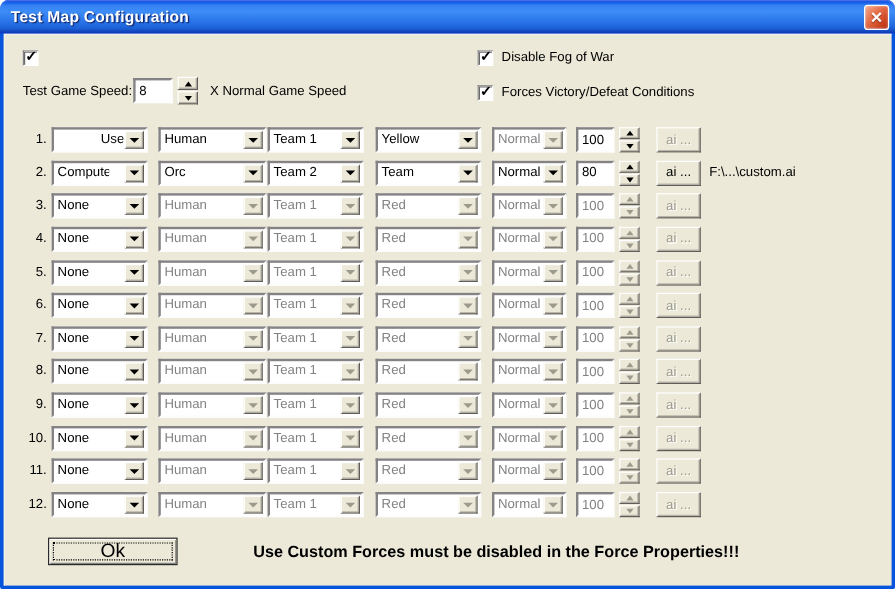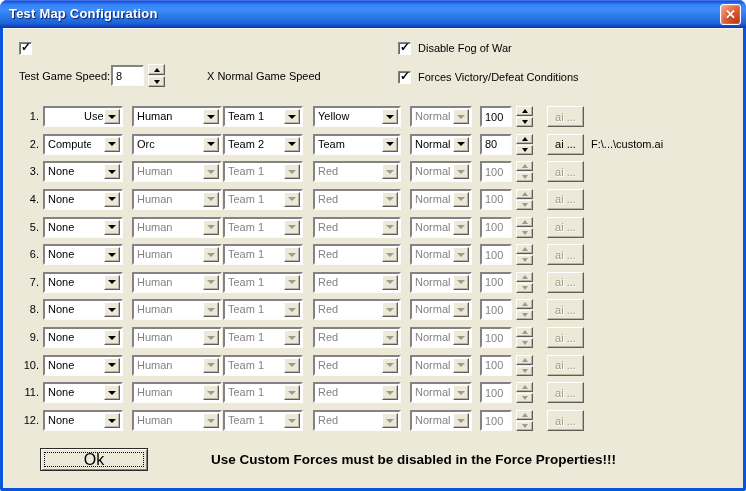--- a/index.html
+++ b/index.html
@@ -139,21 +139,21 @@
     <span class="lbl" style="left:16px; top:42px;">Test Game Speed:</span>
     <input class="edit" style="left: 108px; top: 37px; width: 33px;" value="8">
     <div class="updown" style="left:145px; top:36px; width:17px; height:23px;">
       <div class="udbtn">
           <i class="tri u sm"></i>
         </div>
       <div class="udbtn">
           <i class="tri d sm"></i>
         </div>
     </div>
-    <span class="lbl" style="left:172px; top:42px;margin-left:32px;">X Normal Game Speed</span>
+    <span class="lbl" style="left:172px; top:42px;">X Normal Game Speed</span>
 
     <span class="checkbox" style="left:395px; top:14px;">
       <span class="mark">✓</span>
     </span>
     <span class="lbl" style="left:415px; top:14px;">Disable Fog of War</span>
 
     <span class="checkbox" style="left:395px; top:43px;">
       <span class="mark">✓</span>
     </span>
     <span class="lbl" style="left:415px; top:43px;">Forces Victory/Defeat Conditions</span>

